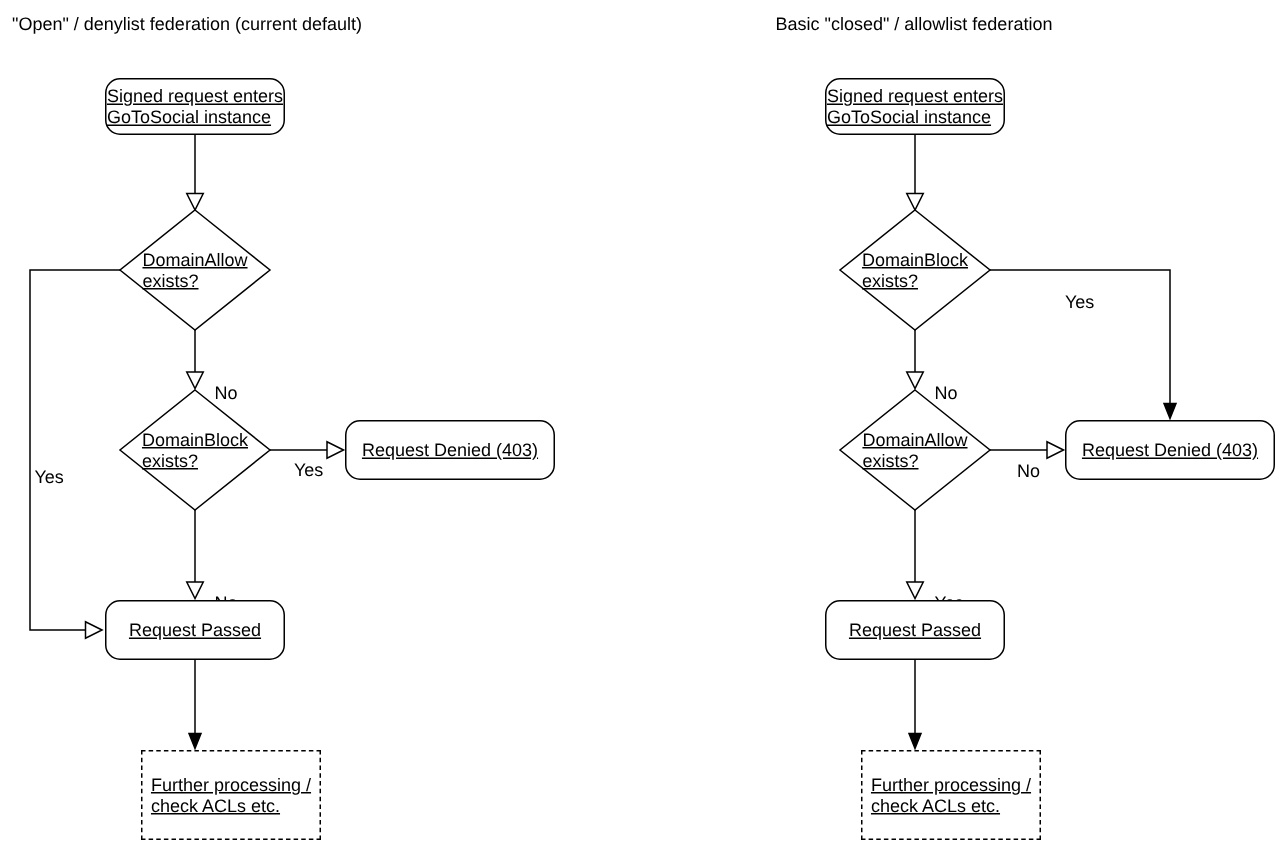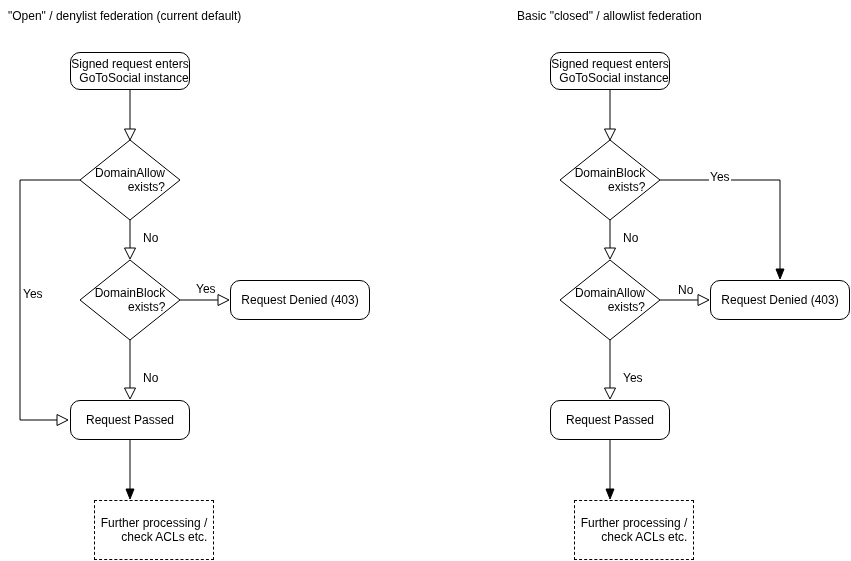--- a/index.html
+++ b/index.html
@@ -13,43 +13,45 @@
     color: var(--text, #000000);
     overflow: hidden;
   }
   .layer { position: absolute; left: 0; top: 0; }
   .title { position: absolute; line-height: 14px; white-space: pre; }
   .node {
     position: absolute;
     display: flex;
     align-items: center;
     justify-content: center;
-    text-align: right;
+    text-align: left;
     white-space: pre-line;
     box-sizing: border-box;
     line-height: 14px;
+    text-decoration: underline;
   }
   .box {
     background: var(--background, #ffffff);
     border: 1px solid var(--stroke, #000000);
     border-radius: 10px;
   }
   .dashed {
     background: var(--background, #ffffff);
     border: 1px dashed var(--stroke, #000000);
     border-radius: 0;
     margin-left: 24px;
   }
   .diamond-text { background: transparent; }
   .edge-label {
     position: absolute;
     background: var(--background, #ffffff);
     line-height: 12px;
     padding: 0 1px;
     white-space: pre;
+    margin-top: 24px;
   }
   svg .edge { stroke: var(--stroke, #000000); fill: none; stroke-width: 1; }
   svg .diamond { stroke: var(--stroke, #000000); fill: var(--background, #ffffff); stroke-width: 1; }
   svg .head-open { stroke: var(--stroke, #000000); fill: var(--background, #ffffff); stroke-width: 1; }
   svg .head-filled { stroke: var(--stroke, #000000); fill: var(--stroke, #000000); stroke-width: 1; }
 </style>
 </head>
 <body>
 
 <div class="canvas">

